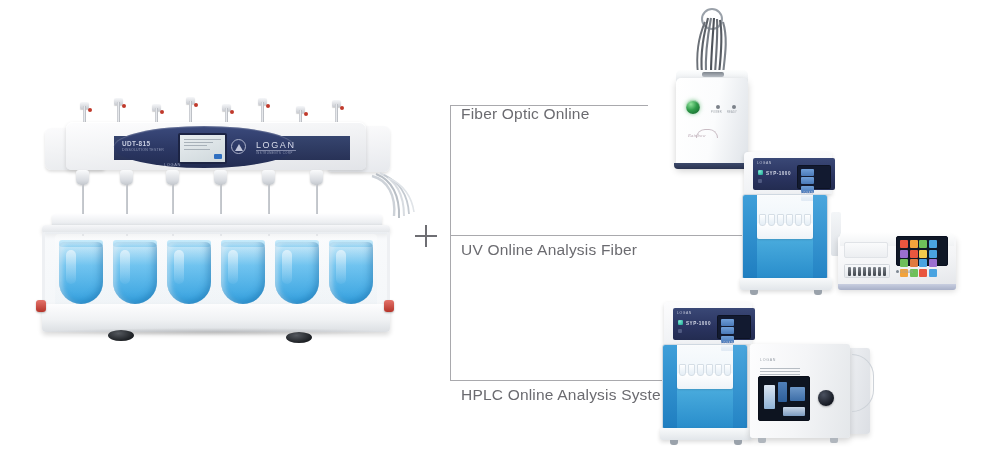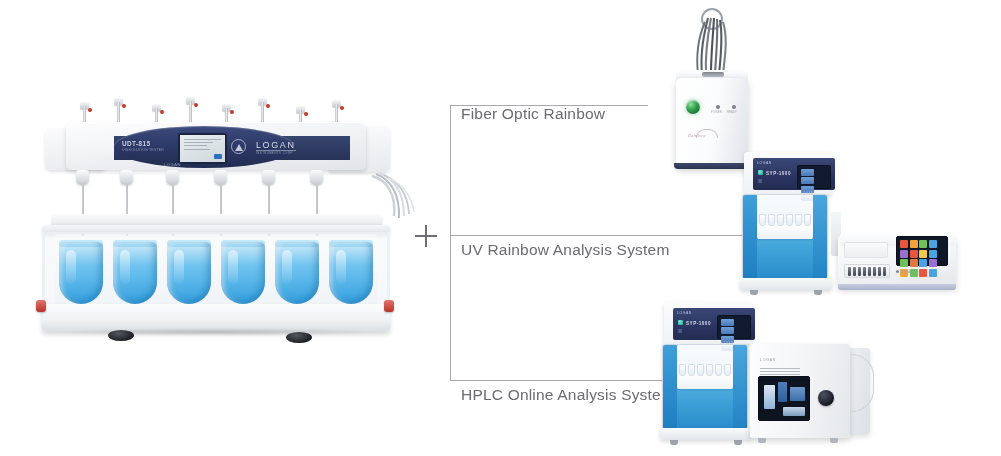--- a/index.html
+++ b/index.html
@@ -522,23 +522,23 @@
     <span class="bar-v"></span>
   </div>
 
   <div>
     <div class="brk-v" style="left:450px; top:105px; height:276px;"></div>
     <div class="brk-h" style="left:450px; top:105px; width:198px;"></div>
     <div class="brk-h" style="left:450px; top:235px; width:305px;"></div>
     <div class="brk-h" style="left:450px; top:380px; width:222px;"></div>
   </div>
 
-  <div class="lbl" style="left:461px; top:105px;">Fiber Optic Rainbow</div>
-
-  <div class="lbl" style="left:461px; top:241px;">UV Rainbow Analysis System</div>
+  <div class="lbl" style="left:461px; top:105px;">Fiber Optic Online</div>
+
+  <div class="lbl" style="left:461px; top:241px;">UV Online Analysis Fiber</div>
 
   <div class="lbl" style="left:461px; top:386px;">HPLC Online Analysis System</div>
 
   <div class="abs" id="fiber-optic-unit">
     <div class="fo-ring"></div>
     <svg class="fo-cables" viewBox="0 0 130 85">
       <path d="M60 18 C56 34, 52 52, 54 74" stroke="#5c6168" stroke-width="2.1" fill="none"></path>
       <path d="M63 18 C60 34, 57 54, 58 74" stroke="#787e86" stroke-width="2.1" fill="none"></path>
       <path d="M66 18 C65 36, 63 54, 63 74" stroke="#4e535a" stroke-width="2.1" fill="none"></path>
       <path d="M69 19 C70 36, 68 56, 67 74" stroke="#6b7077" stroke-width="2.1" fill="none"></path>

